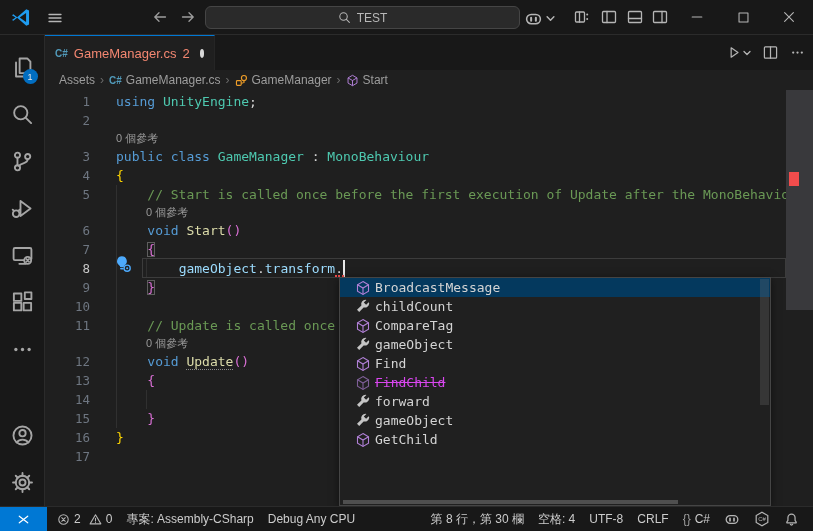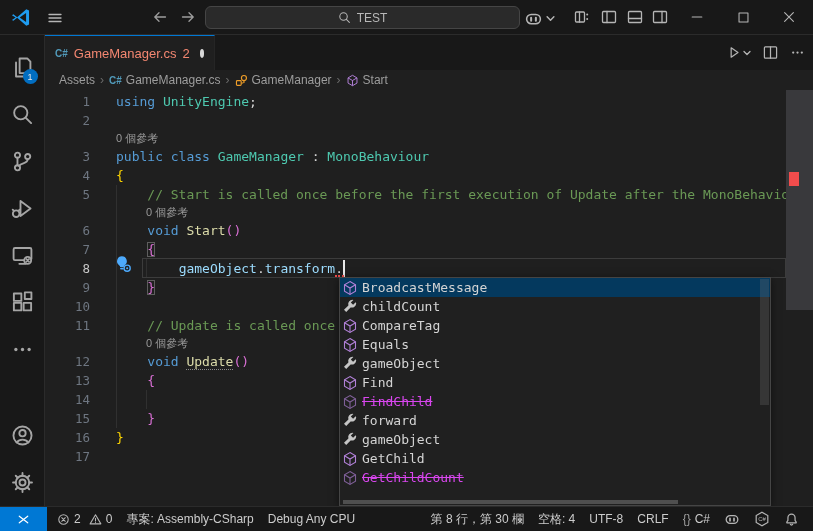--- a/index.html
+++ b/index.html
@@ -67,21 +67,21 @@
   .squiggle { position:absolute; left:290px; top:184px; width:9px; height:3px; border-bottom:2px dotted #f14c4c; z-index:3; }
 
   
   .scrollbar { position:absolute; right:0; top:0; width:27px; height:100%; z-index:5; }
   .sb-thumb { position:absolute; left:0; top:0; width:100%; height:220px; background:#39393c; }
   .sb-errmark { position:absolute; left:3px; top:82px; width:10px; height:14px; background:#f14c4c; }
 
   
   .suggest { position:absolute; left:294px; top:187px; width:432px; height:229px; background:#202020; border:1px solid #454545;
              z-index:10; box-shadow:0 2px 8px rgba(0,0,0,.5); }
-  .suggest-item { height:19px; display:flex; align-items:center; padding-left:2px; gap:4px;
+  .suggest-item { height:19px; display:flex; align-items:center; padding-left:15px; gap:4px;
                   font-family:"DejaVu Sans Mono","Liberation Mono",monospace; font-size:13px; color:#d4d4d4; }
   .suggest-item.selected { background:#04395e; }
   .suggest-item.deprecated .slabel { color:#d946ef; text-decoration:line-through; }
   .suggest-item.deprecated .sicon { opacity:.65; }
   .sicon { width:16px; height:16px; flex:none; }
   .sg-vscroll { position:absolute; right:1px; top:1px; width:9px; height:126px; background:rgba(121,121,121,.25); }
   .sg-hscroll { position:absolute; left:3px; bottom:1px; width:78%; height:4px; background:#4f4f4f; }
 
   
   .statusbar { position:absolute; left:0; bottom:0; width:813px; height:25px; background:#181818; border-top:1px solid #2b2b2b;
@@ -372,86 +372,68 @@
                 <span class="sicon">
                   <svg width="16" height="16" viewBox="0 0 16 16" style="stroke:#b180d7;fill:none;stroke-width:1.1">
                     <path d="M8 1.6l5.5 3.2v6.4L8 14.4l-5.5-3.2V4.8z"></path>
                     <path d="M2.5 4.8 8 8l5.5-3.2M8 8v6.4"></path>
                   </svg>
                 </span>
                 <span class="slabel">CompareTag</span>
               </div>
               <div class="suggest-item">
                 <span class="sicon">
+                  <svg width="16" height="16" viewBox="0 0 16 16">
+                    <path d="M14.2 4.3a4.3 4.3 0 0 1-5.6 4.1L4.2 13 2 10.8l4.4-4.4a4.3 4.3 0 0 1 4.1-5.6l.9.1-2.6 2.6 2.3 2.3 2.6-2.6z" fill="#c5c5c5"></path>
+                  </svg>
+                </span>
+                <span class="slabel">gameObject</span>
+              </div>
+              <div class="suggest-item">
+                <span class="sicon">
                   <svg width="16" height="16" viewBox="0 0 16 16" style="stroke:#b180d7;fill:none;stroke-width:1.1">
                     <path d="M8 1.6l5.5 3.2v6.4L8 14.4l-5.5-3.2V4.8z"></path>
                     <path d="M2.5 4.8 8 8l5.5-3.2M8 8v6.4"></path>
                   </svg>
                 </span>
-                <span class="slabel">Equals</span>
-              </div>
-              <div class="suggest-item">
-                <span class="sicon">
-                  <svg width="16" height="16" viewBox="0 0 16 16">
-                    <path d="M14.2 4.3a4.3 4.3 0 0 1-5.6 4.1L4.2 13 2 10.8l4.4-4.4a4.3 4.3 0 0 1 4.1-5.6l.9.1-2.6 2.6 2.3 2.3 2.6-2.6z" fill="#c5c5c5"></path>
-                  </svg>
-                </span>
-                <span class="slabel">gameObject</span>
-              </div>
-              <div class="suggest-item">
+                <span class="slabel">Find</span>
+              </div>
+              <div class="suggest-item deprecated">
                 <span class="sicon">
                   <svg width="16" height="16" viewBox="0 0 16 16" style="stroke:#b180d7;fill:none;stroke-width:1.1">
                     <path d="M8 1.6l5.5 3.2v6.4L8 14.4l-5.5-3.2V4.8z"></path>
                     <path d="M2.5 4.8 8 8l5.5-3.2M8 8v6.4"></path>
                   </svg>
                 </span>
-                <span class="slabel">Find</span>
-              </div>
-              <div class="suggest-item deprecated">
+                <span class="slabel">FindChild</span>
+              </div>
+              <div class="suggest-item">
+                <span class="sicon">
+                  <svg width="16" height="16" viewBox="0 0 16 16">
+                    <path d="M14.2 4.3a4.3 4.3 0 0 1-5.6 4.1L4.2 13 2 10.8l4.4-4.4a4.3 4.3 0 0 1 4.1-5.6l.9.1-2.6 2.6 2.3 2.3 2.6-2.6z" fill="#c5c5c5"></path>
+                  </svg>
+                </span>
+                <span class="slabel">forward</span>
+              </div>
+              <div class="suggest-item">
+                <span class="sicon">
+                  <svg width="16" height="16" viewBox="0 0 16 16">
+                    <path d="M14.2 4.3a4.3 4.3 0 0 1-5.6 4.1L4.2 13 2 10.8l4.4-4.4a4.3 4.3 0 0 1 4.1-5.6l.9.1-2.6 2.6 2.3 2.3 2.6-2.6z" fill="#c5c5c5"></path>
+                  </svg>
+                </span>
+                <span class="slabel">gameObject</span>
+              </div>
+              <div class="suggest-item">
                 <span class="sicon">
                   <svg width="16" height="16" viewBox="0 0 16 16" style="stroke:#b180d7;fill:none;stroke-width:1.1">
                     <path d="M8 1.6l5.5 3.2v6.4L8 14.4l-5.5-3.2V4.8z"></path>
                     <path d="M2.5 4.8 8 8l5.5-3.2M8 8v6.4"></path>
                   </svg>
                 </span>
-                <span class="slabel">FindChild</span>
-              </div>
-              <div class="suggest-item">
-                <span class="sicon">
-                  <svg width="16" height="16" viewBox="0 0 16 16">
-                    <path d="M14.2 4.3a4.3 4.3 0 0 1-5.6 4.1L4.2 13 2 10.8l4.4-4.4a4.3 4.3 0 0 1 4.1-5.6l.9.1-2.6 2.6 2.3 2.3 2.6-2.6z" fill="#c5c5c5"></path>
-                  </svg>
-                </span>
-                <span class="slabel">forward</span>
-              </div>
-              <div class="suggest-item">
-                <span class="sicon">
-                  <svg width="16" height="16" viewBox="0 0 16 16">
-                    <path d="M14.2 4.3a4.3 4.3 0 0 1-5.6 4.1L4.2 13 2 10.8l4.4-4.4a4.3 4.3 0 0 1 4.1-5.6l.9.1-2.6 2.6 2.3 2.3 2.6-2.6z" fill="#c5c5c5"></path>
-                  </svg>
-                </span>
-                <span class="slabel">gameObject</span>
-              </div>
-              <div class="suggest-item">
-                <span class="sicon">
-                  <svg width="16" height="16" viewBox="0 0 16 16" style="stroke:#b180d7;fill:none;stroke-width:1.1">
-                    <path d="M8 1.6l5.5 3.2v6.4L8 14.4l-5.5-3.2V4.8z"></path>
-                    <path d="M2.5 4.8 8 8l5.5-3.2M8 8v6.4"></path>
-                  </svg>
-                </span>
                 <span class="slabel">GetChild</span>
-              </div>
-              <div class="suggest-item deprecated">
-                <span class="sicon">
-                  <svg width="16" height="16" viewBox="0 0 16 16" style="stroke:#b180d7;fill:none;stroke-width:1.1">
-                    <path d="M8 1.6l5.5 3.2v6.4L8 14.4l-5.5-3.2V4.8z"></path>
-                    <path d="M2.5 4.8 8 8l5.5-3.2M8 8v6.4"></path>
-                  </svg>
-                </span>
-                <span class="slabel">GetChildCount</span>
               </div>
             </div>
           <div class="sg-vscroll"></div>
           <div class="sg-hscroll"></div>
         </div>
 
         <div class="scrollbar">
           <div class="sb-thumb"></div>
           <div class="sb-errmark"></div>
         </div>

